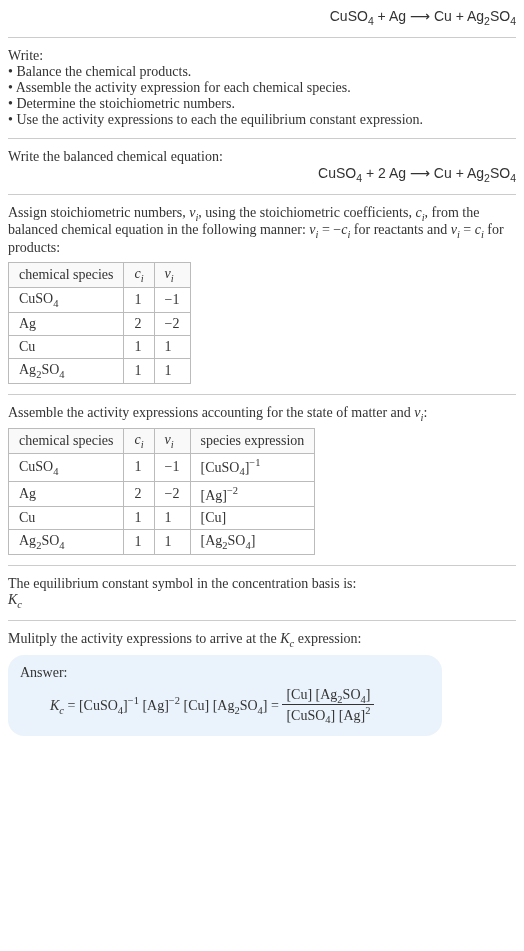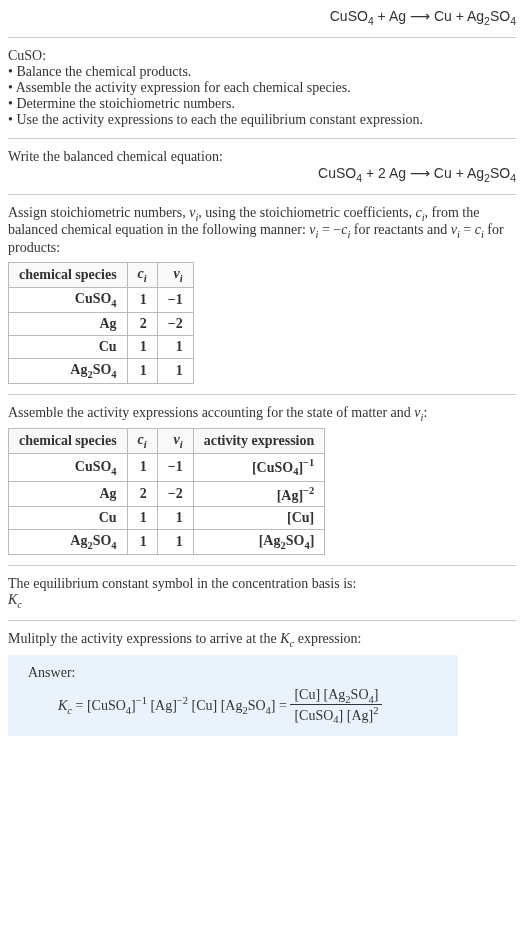--- a/index.html
+++ b/index.html
@@ -29,32 +29,33 @@
     sup {
       font-size: 0.75em;
     }
     table {
       border-collapse: collapse;
       margin-top: 6px;
     }
     td, th {
       border: 1px solid #bbb;
       padding: 3px 10px;
-      text-align: right;
-      font-weight: bold;
+      text-align: left;
+      font-weight: normal;
     }
     th {
       background: #f9f9f9;
     }
     .answer-box {
       background: #eaf3fb;
-      padding: 10px 20px;
+      padding: 10px 12px;
       margin-top: 6px;
       display: inline-block;
       min-width: 410px;
+      border-radius: 16px;
     }
     .answer-label {
       margin-bottom: 6px;
     }
     .frac {
       display: inline-block;
       vertical-align: middle;
       text-align: center;
     }
     .frac .num {
@@ -73,21 +74,21 @@
 </head>
 <body>
 
 <div class="section">
   <div class="equation">CuSO<sub>4</sub> + Ag ⟶ Cu + Ag<sub>2</sub>SO<sub>4</sub></div>
 </div>
 
 <hr>
 
 <div class="section">
-  <div>CuSO:</div>
+  <div>Write:</div>
   <div>• Balance the chemical products.</div>
   <div>• Assemble the activity expression for each chemical species.</div>
   <div>• Determine the stoichiometric numbers.</div>
   <div>• Use the activity expressions to each the equilibrium constant expression.</div>
 </div>
 
 <hr>
 
 <div class="section">
   <div>Write the balanced chemical equation:</div>
@@ -132,21 +133,21 @@
 <hr>
 
 <div class="section">
   <div>Assemble the activity expressions accounting for the state of matter and <span class="italic">ν<sub>i</sub></span>:</div>
   <table>
     <tbody>
         <tr>
       <th>chemical species</th>
       <th><span class="italic">c<sub>i</sub></span></th>
       <th><span class="italic">ν<sub>i</sub></span></th>
-      <th>activity expression</th>
+      <th>species expression</th>
     </tr>
     <tr>
       <td>CuSO<sub>4</sub></td>
       <td>1</td>
       <td>−1</td>
       <td>[CuSO<sub>4</sub>]<sup>−1</sup></td>
     </tr>
     <tr>
       <td>Ag</td>
       <td>2</td>

